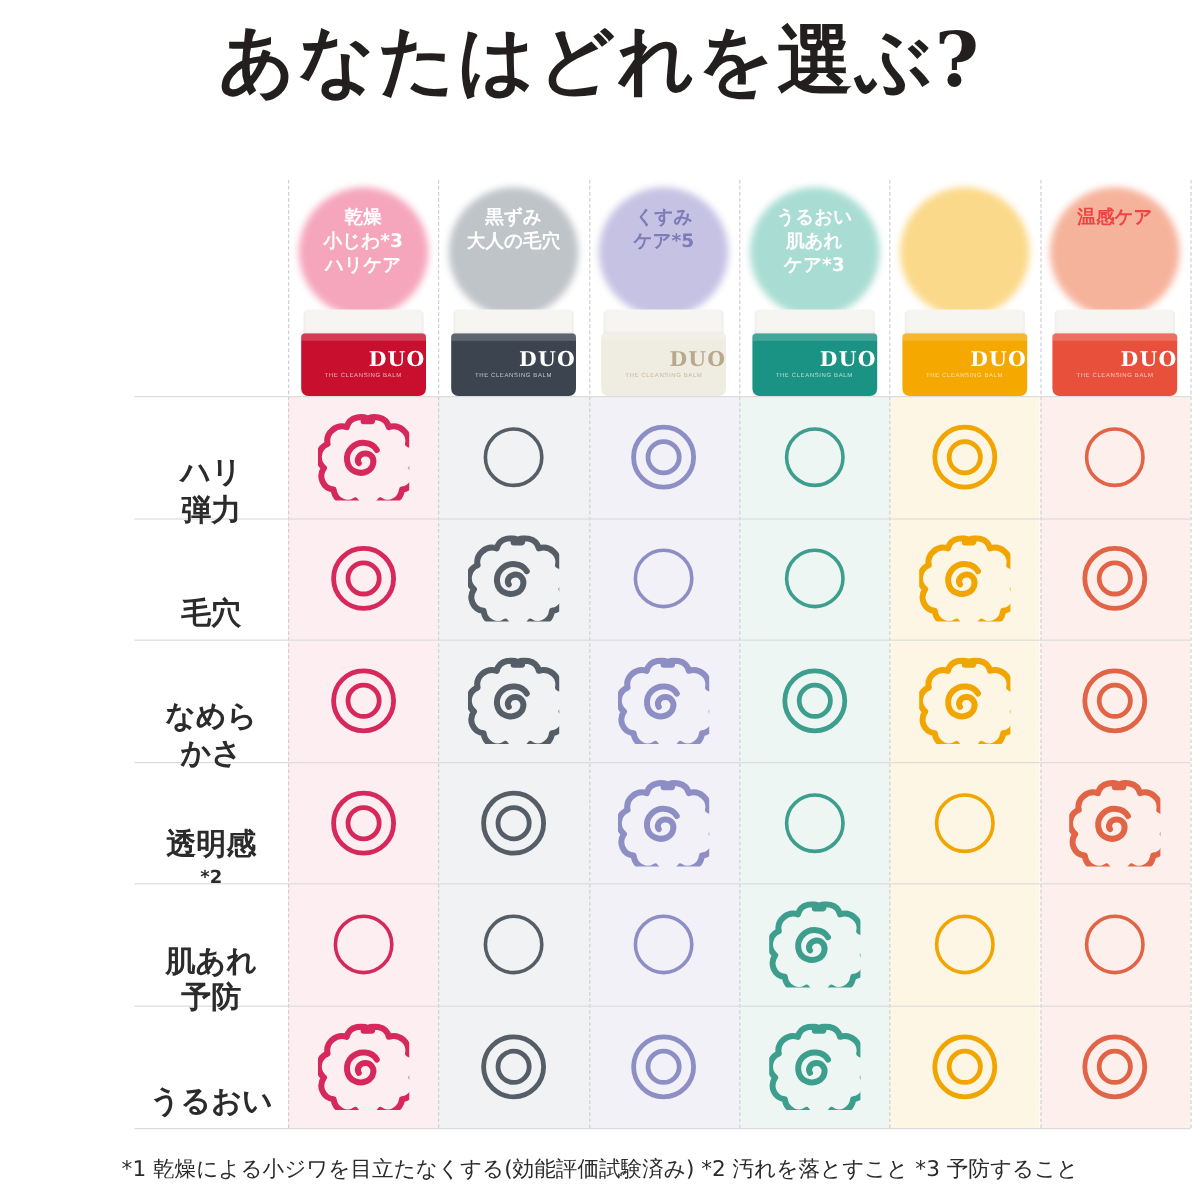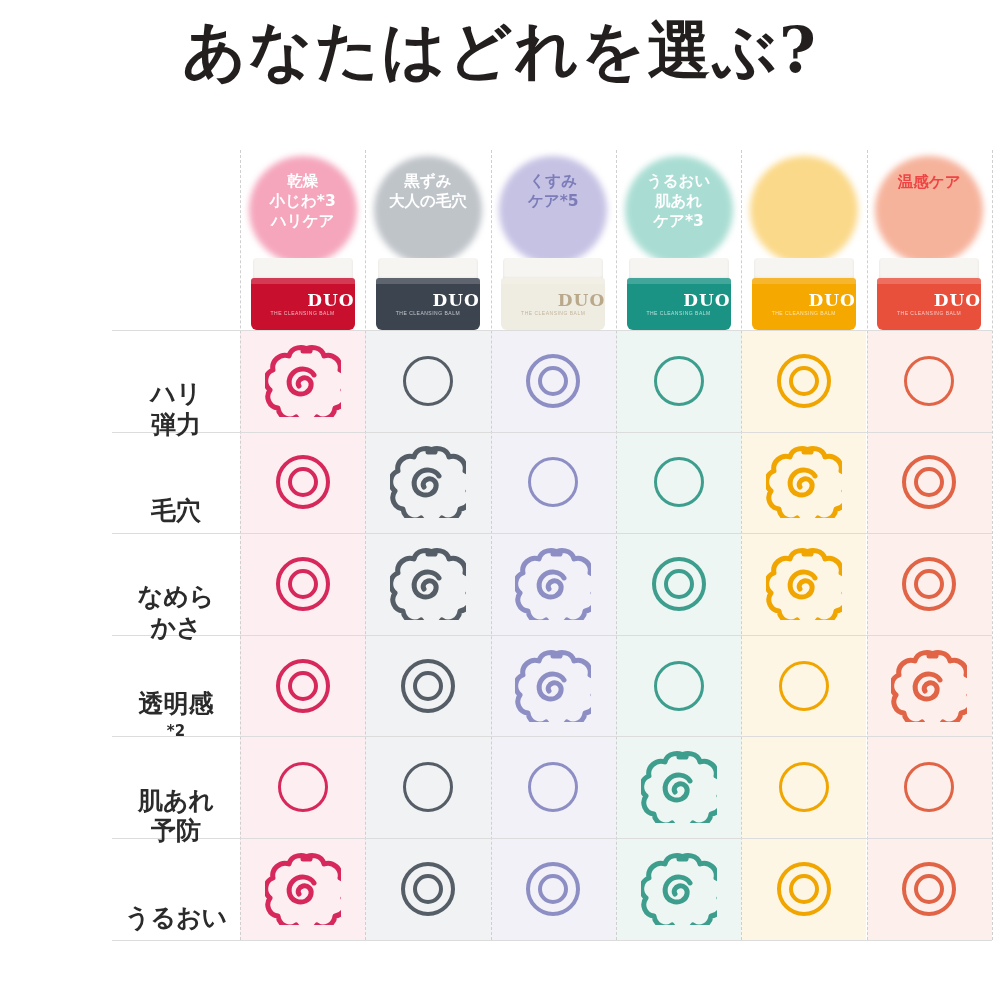--- a/index.html
+++ b/index.html
@@ -423,13 +423,14 @@
           </div>
         </div>
         <div class="mark" style="left: 754.5px; top: 688px; color: rgb(224, 100, 69);">
           <div class="circle-double">
             <i></i>
           </div>
         </div>
       </div>
   </div>
 
+  <div class="footnote">*1 乾燥による小ジワを目立たなくする(効能評価試験済み) *2 汚れを落とすこと *3 予防すること</div>
 </div>
 
 </body></html>

